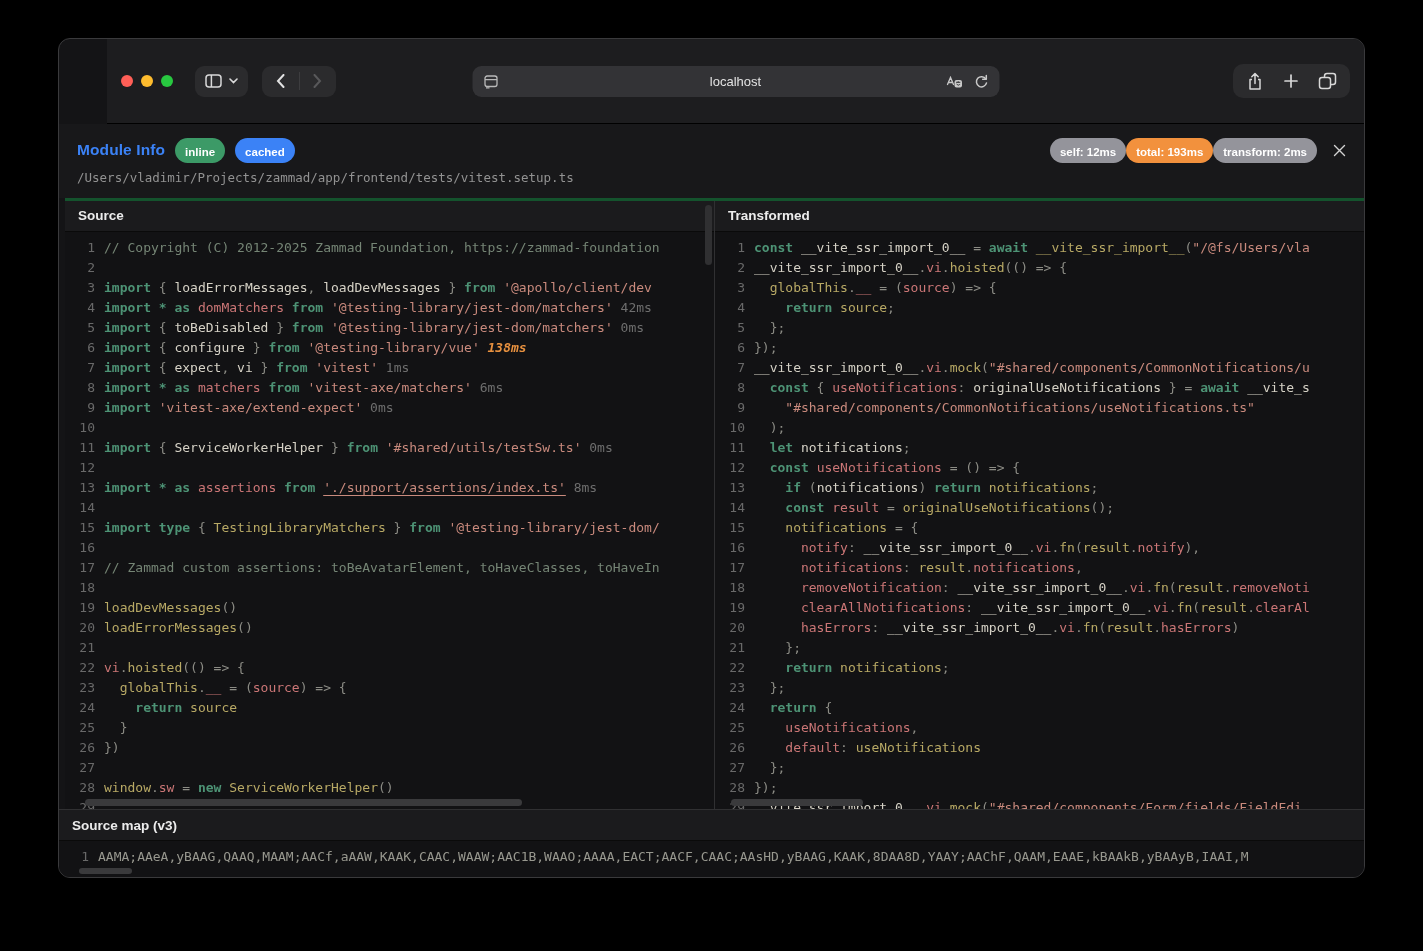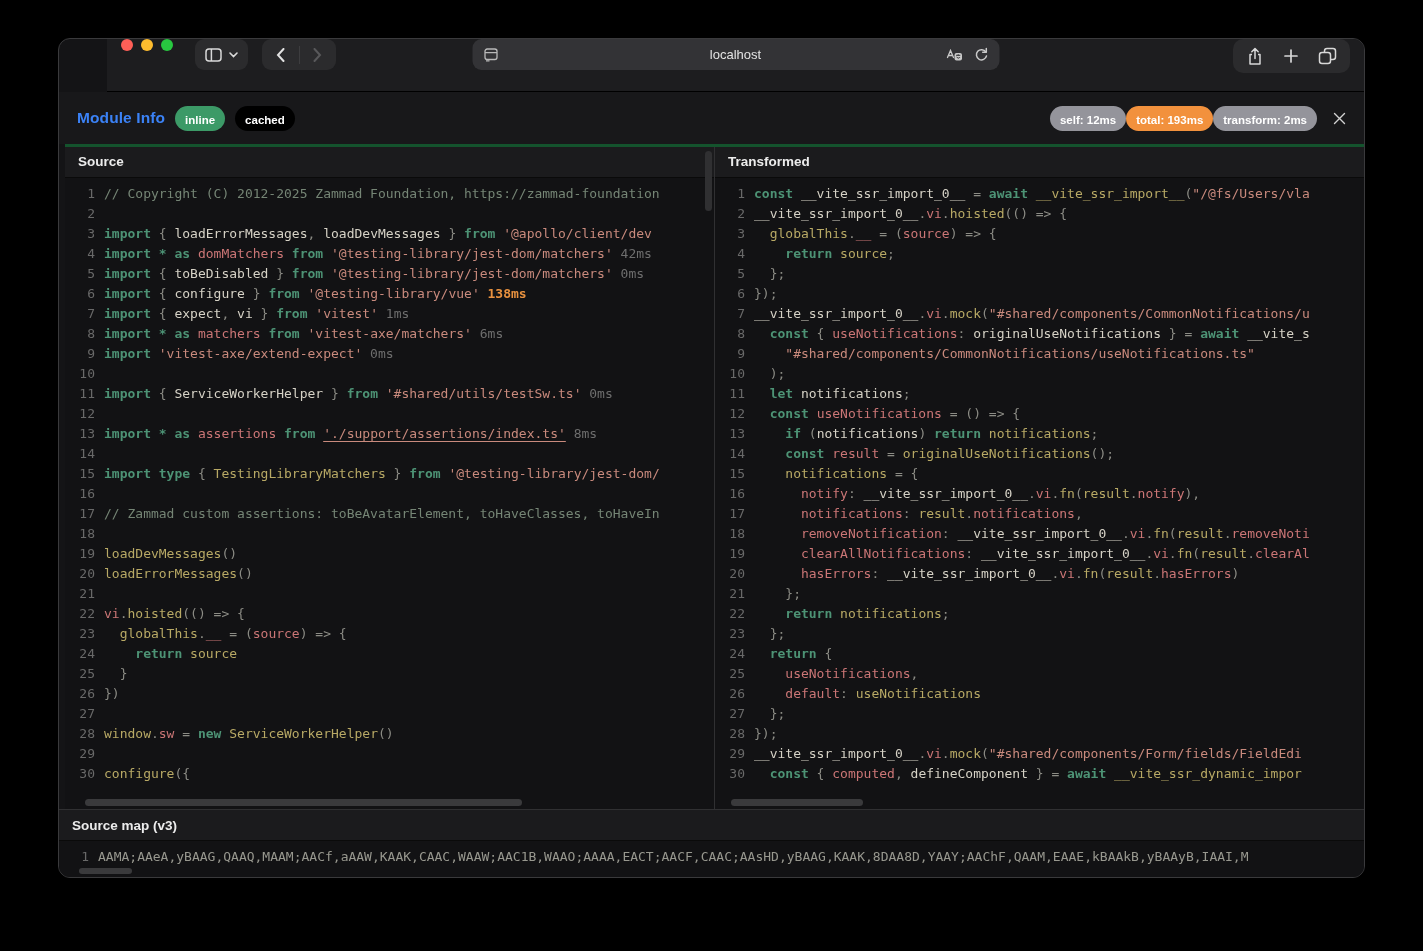--- a/index.html
+++ b/index.html
@@ -4,22 +4,22 @@
 <style>
   html,body{margin:0;padding:0;}
   body{width:1423px;height:951px;background:#000;position:relative;overflow:hidden;
        font-family:"Liberation Sans",sans-serif;}
 
   .window{position:absolute;left:58px;top:38px;width:1307px;height:840px;
     background:#141416;border-radius:12px;overflow:hidden;box-sizing:border-box;
     border:1px solid #3a3a3c;display:flex;flex-direction:column;}
 
   
-  .toolbar{height:52px;flex:none;background:#1d1d1f;display:flex;align-items:flex-start;
-    padding:0 14px;position:relative;border-bottom:1px solid #000;margin-left:48px;}
+  .toolbar{height:52px;flex:none;background:#1d1d1f;display:flex;align-items:center;
+    padding:16px 14px;position:relative;border-bottom:1px solid #000;margin-left:48px;}
   .traffic{display:flex;gap:8px;align-items:center;}
   .light{width:12px;height:12px;border-radius:50%;}
   .tgroup{background:#2b2b2d;border-radius:9px;height:31px;display:flex;align-items:center;}
   .g-sidebar{margin-left:22px;padding:0 10px;gap:7px;}
   .g-nav{margin-left:14px;width:74px;}
   .navcell{flex:1;display:flex;align-items:center;justify-content:center;height:100%;}
   .navsep{width:1px;height:18px;background:#3d3d3f;}
   .urlbar{position:absolute;left:50%;transform:translateX(-50%);width:527px;height:31px;
     background:#333336;border-radius:9px;display:flex;align-items:center;padding:0 11px;
     box-sizing:border-box;}
@@ -51,21 +51,21 @@
   .ln{width:30px;flex:none;text-align:right;padding-right:9px;color:#696969;}
   .lc{white-space:pre;}
   .tok-k{color:var(--c-k);font-weight:bold;}
   .tok-s{color:var(--c-s);}
   .tok-f{color:var(--c-f);}
   .tok-v{color:var(--c-v);}
   .tok-w{color:var(--c-w);}
   .tok-p{color:var(--c-p);}
   .tok-c{color:var(--c-c);}
   .tok-t{color:var(--c-t);}
-  .tok-th{color:var(--c-th);font-weight:700;}
+  .tok-th{color:var(--c-th);font-weight:700;font-style:italic;}
   .tok-u{color:var(--c-s);text-decoration:underline;text-underline-offset:3px;}
 
   .vthumb{position:absolute;top:4px;right:2px;width:7px;height:60px;background:#303032;border-radius:4px;}
   .hthumb{position:absolute;bottom:3px;height:7px;background:#3a3a3c;border-radius:4px;}
   .hthumb-src{left:20px;width:437px;}
   .hthumb-trf{left:16px;width:132px;}
   .hthumb-map{left:20px;width:53px;height:6px;}
 
   
   .sourcemap{flex:none;border-top:1px solid #303032;}
@@ -160,32 +160,33 @@
             <rect x="1.5" y="5.5" width="11" height="11" rx="2.5" fill="#2b2b2d" stroke="#d8d8d8" stroke-width="1.5"></rect>
           </svg>
       </span>
     </div>
   </div>
 
   <div class="module-header">
     <div class="mh-row">
       <span class="mh-title">Module Info</span>
       <span class="pill pill-tag" style="background: rgb(60, 154, 103);">inline</span>
-      <span class="pill pill-tag" style="background: #000000;">cached</span>
+      <span class="pill pill-tag" style="background: #3b82f6;">cached</span>
       <span class="mh-right">
         <span class="pill" style="background: rgb(148, 148, 155);">self: 12ms</span>
         <span class="pill" style="background: rgb(242, 145, 61);">total: 193ms</span>
         <span class="pill" style="background: rgb(148, 148, 155);">transform: 2ms</span>
         <span class="mh-close icon-btn">
           <svg width="13" height="13" viewBox="0 0 13 13">
               <path d="M1.5 1.5 L11.5 11.5 M11.5 1.5 L1.5 11.5" stroke="#d2d2d2" stroke-width="1.4" stroke-linecap="round"></path>
             </svg>
         </span>
       </span>
     </div>
+    <div class="mh-path">/Users/vladimir/Projects/zammad/app/frontend/tests/vitest.setup.ts</div>
   </div>
 
   <div class="panels">
     <div class="panel panel-source">
       <div class="panel-header">Source</div>
       <div class="code" id="code-source">
           <div class="code-line"><span class="ln">1</span><span class="lc"><span class="tok-c">// Copyright (C) 2012-2025 Zammad Foundation, https://zammad-foundation</span></span></div>
           <div class="code-line"><span class="ln">2</span><span class="lc"></span></div>
           <div class="code-line"><span class="ln">3</span><span class="lc"><span class="tok-k">import</span><span class="tok-p"> { </span><span class="tok-w">loadErrorMessages</span><span class="tok-p">, </span><span class="tok-w">loadDevMessages</span><span class="tok-p"> } </span><span class="tok-k">from</span><span class="tok-p"> </span><span class="tok-s">'@apollo/client/dev</span></span></div>
           <div class="code-line"><span class="ln">4</span><span class="lc"><span class="tok-k">import</span><span class="tok-p"> </span><span class="tok-k">*</span><span class="tok-p"> </span><span class="tok-k">as</span><span class="tok-p"> </span><span class="tok-v">domMatchers</span><span class="tok-p"> </span><span class="tok-k">from</span><span class="tok-p"> </span><span class="tok-s">'@testing-library/jest-dom/matchers'</span><span class="tok-t"> 42ms</span></span></div>

